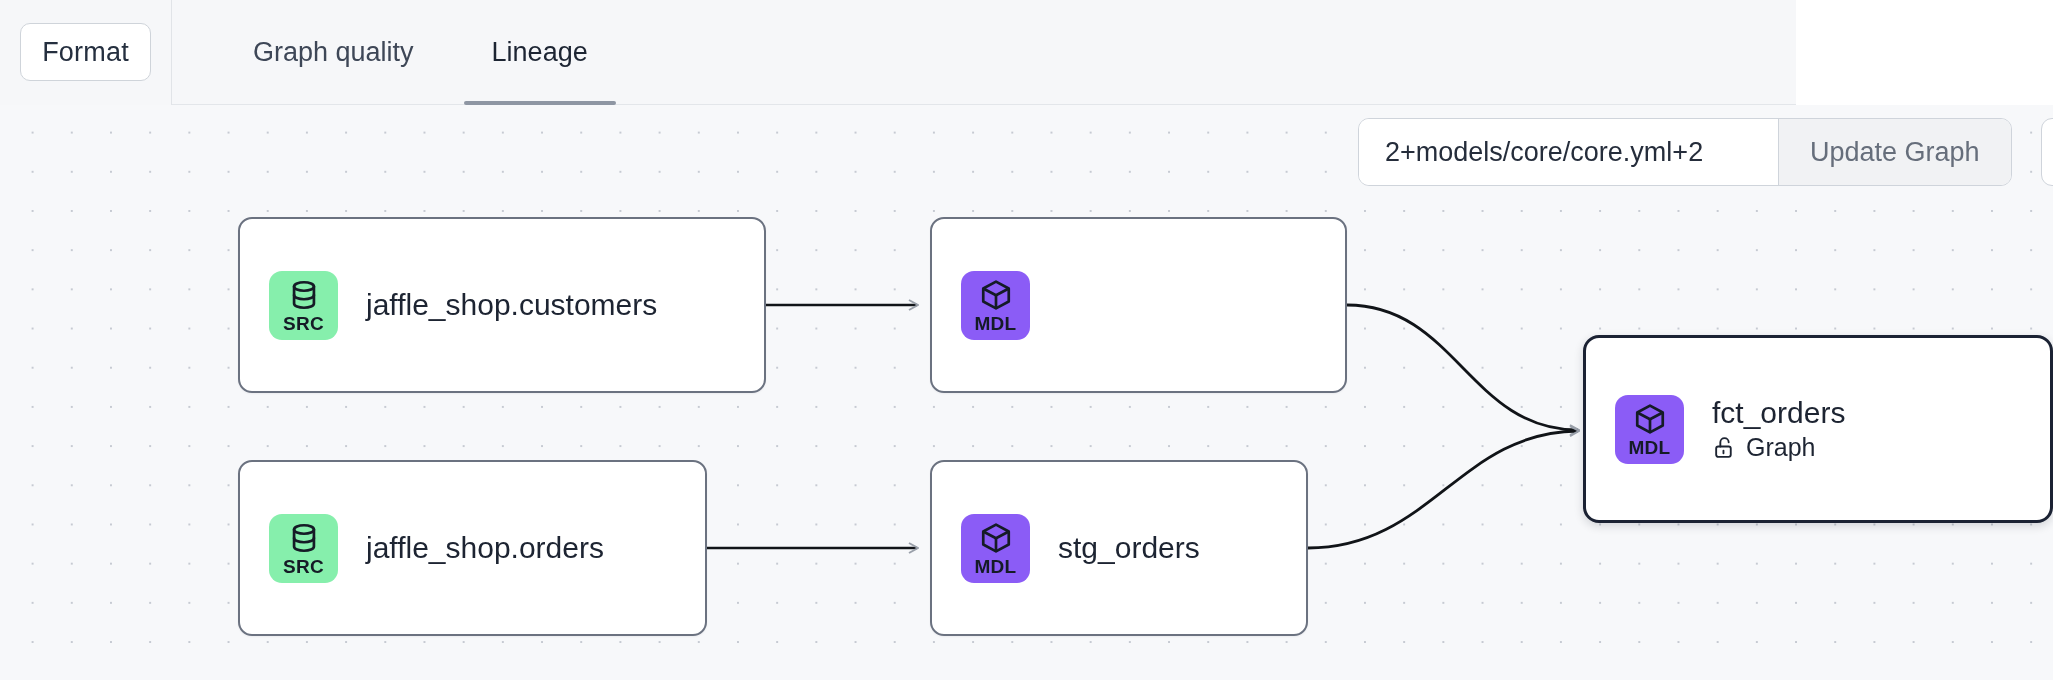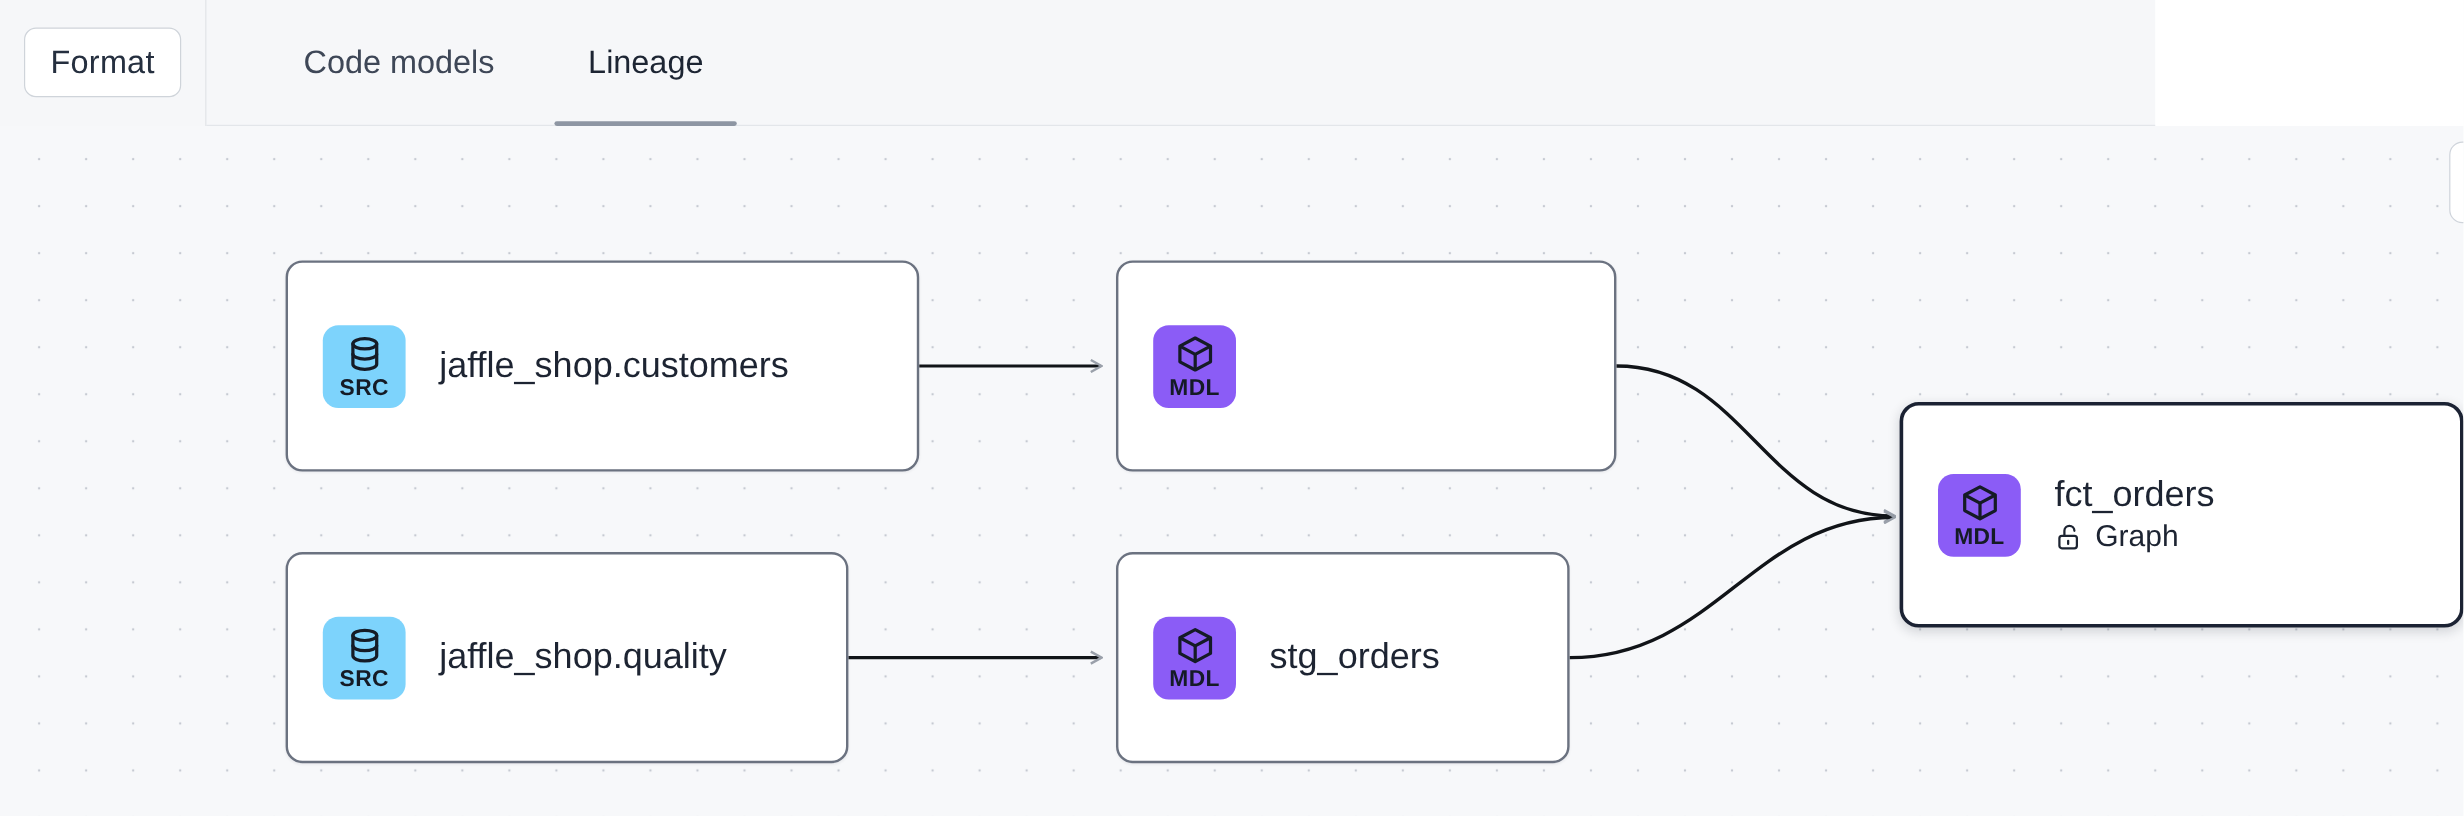--- a/index.html
+++ b/index.html
@@ -73,21 +73,21 @@
     box-shadow: 0 3px 10px rgba(20,25,40,.16);
     border-radius: 16px;
   }
   .badge {
     width: 69px; height: 69px; border-radius: 13px;
     flex: 0 0 69px;
     display: flex; flex-direction: column;
     align-items: center; justify-content: center;
     margin-left: 29px;
   }
-  .badge.src { background: #7dd3fc; }
+  .badge.src { background: #86efac; }
   .badge.mdl { background: #8b5cf6; text-align: center; }
   .badge svg { display: block; }
   .badge-text {
     font-size: 19px; font-weight: 600; color: #151b26;
     line-height: 1; margin-top: 2px; letter-spacing: .3px;
   }
   .node-body { margin-left: 28px; display: flex; flex-direction: column; justify-content: center; }
   .node-title { font-size: 30px; color: #1d2432; line-height: 1.15; white-space: nowrap; }
   .node-sub {
     display: flex; align-items: center; gap: 9px;
@@ -137,21 +137,21 @@
 
 <div id="app">
 
   <div id="header">
 
     <div id="format-wrap">
       <div id="format-button">Format</div>
     </div>
 
     <div id="tabs">
-      <div class="tab">Code models</div>
+      <div class="tab">Graph quality</div>
       <div class="tab-spacer"></div>
       <div class="tab active">Lineage</div>
     </div>
 
   </div>
 
   <div id="canvas">
 
     <svg id="edges" viewBox="0 0 2053 575" xmlns="http://www.w3.org/2000/svg">
       <defs>
@@ -186,21 +186,21 @@
     <div class="node" style="left:238px; top:355px; width:469px; height:176px;">
       <div class="badge src">
         <svg width="34" height="34" viewBox="0 0 24 24" fill="none" stroke="#151b26" stroke-width="1.9" stroke-linecap="round">
           <ellipse cx="12" cy="6" rx="7" ry="3"></ellipse>
           <path d="M5 6v12c0 1.66 3.13 3 7 3s7-1.34 7-3V6"></path>
           <path d="M5 12c0 1.66 3.13 3 7 3s7-1.34 7-3"></path>
         </svg>
         <span class="badge-text">SRC</span>
       </div>
       <div class="node-body">
-        <div class="node-title">jaffle_shop.quality</div>
+        <div class="node-title">jaffle_shop.orders</div>
       </div>
     </div>
 
     <div class="node" style="left:930px; top:112px; width:417px; height:176px;">
       <div class="badge mdl">
         <svg width="34" height="34" viewBox="0 0 24 24" fill="none" stroke="#151b26" stroke-width="1.9" stroke-linejoin="round">
           <path d="M12 2.6 21 7.4v9.2L12 21.4 3 16.6V7.4z"></path>
           <path d="M3 7.4 12 12.2 21 7.4"></path>
           <path d="M12 12.2V21.4"></path>
         </svg>
@@ -237,18 +237,24 @@
           <svg width="25" height="25" viewBox="0 0 24 24" fill="none" stroke="#1d2432" stroke-width="1.8" stroke-linecap="round" stroke-linejoin="round">
             <rect x="4" y="11" width="14" height="10" rx="2"></rect>
             <path d="M8 11V7a4 4 0 0 1 8 0"></path>
             <path d="M11 15v2.5"></path>
           </svg>
           <span>Graph</span>
         </div>
       </div>
     </div>
 
+    <div id="graph-toolbar">
+      <div id="selector-group">
+        <input id="selector-input" type="text" value="2+models/core/core.yml+2" style="">
+        <div id="update-graph-button">Update Graph</div>
+      </div>
+    </div>
 
     <div id="side-panel-edge"></div>
 
   </div>
 
 </div>
 
 </body></html>

